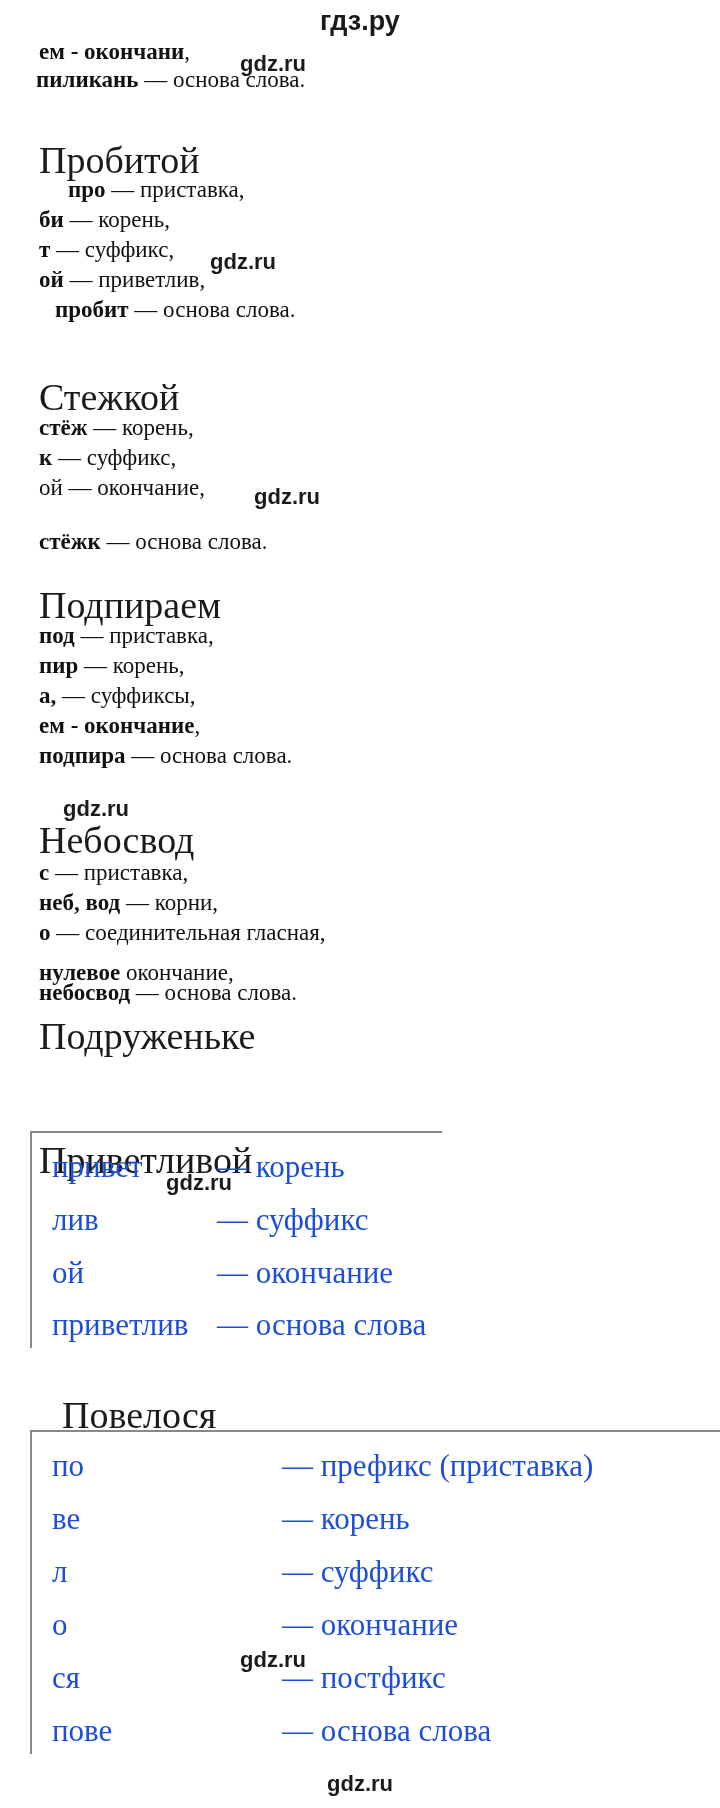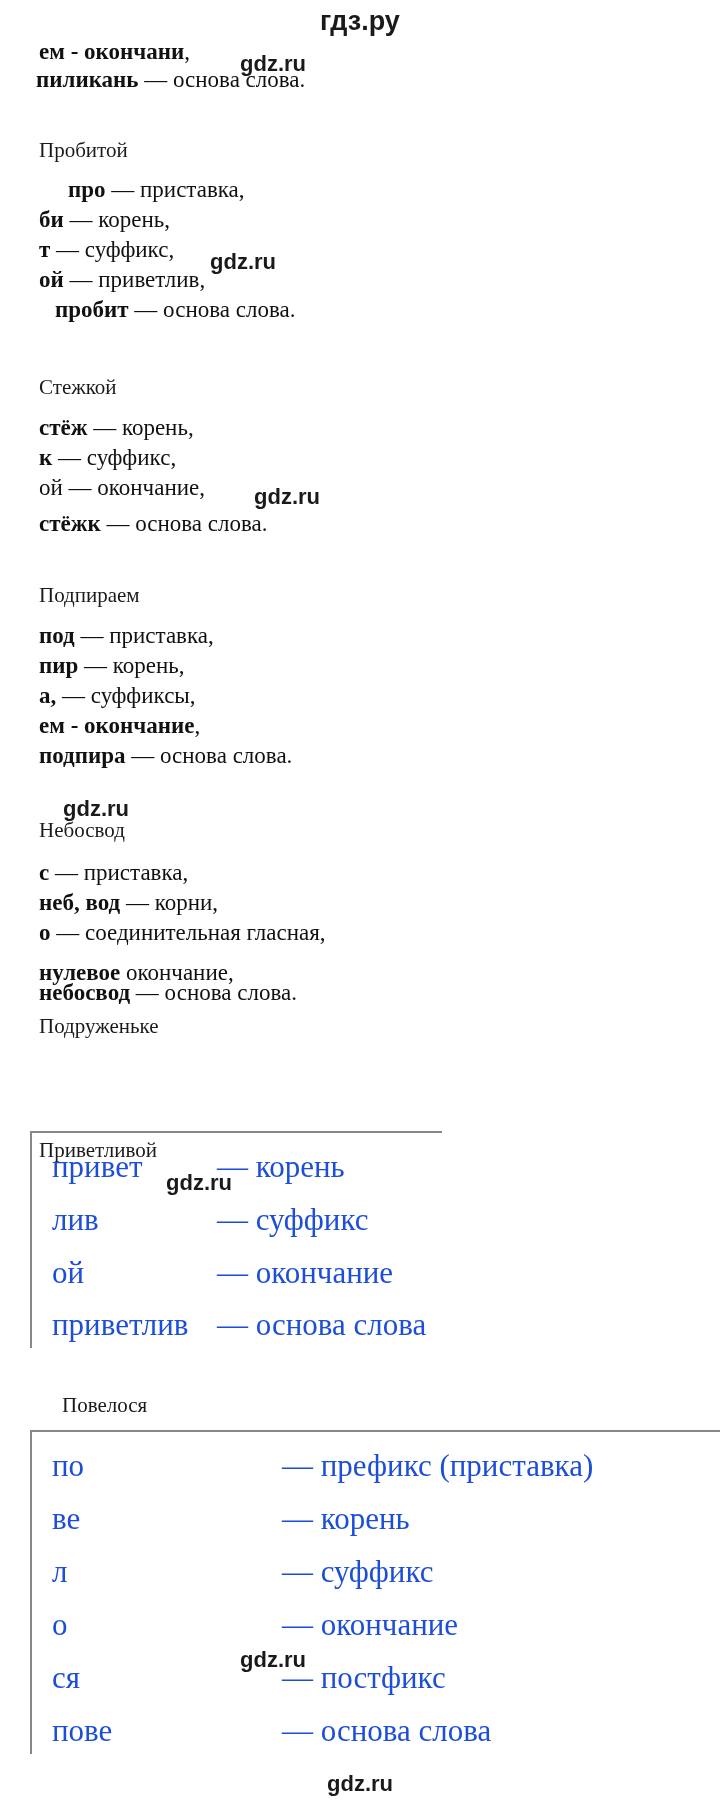--- a/index.html
+++ b/index.html
@@ -2,21 +2,21 @@
 <html><head>
 <meta charset="utf-8">
 <style>
   html, body { margin: 0; padding: 0; background: #ffffff; }
   body { width: 720px; height: 1808px; position: relative; overflow: hidden; font-family: "Liberation Serif", serif; color: #111; }
   .abs { position: absolute; white-space: nowrap; }
   .site-header { left: 0; width: 720px; top: 6px; text-align: center; font-family: "Liberation Sans", sans-serif; font-weight: bold; font-size: 27px; color: #1a1a1a; }
   .wm { font-family: "Liberation Sans", sans-serif; font-weight: bold; font-size: 22px; color: #1a1a1a; }
   .line { font-size: 23px; line-height: 28px; }
   .b { font-weight: bold; }
-  .title { font-size: 21px; color: #1a1a1a; }
+  .title { font-size: 38px; color: #1a1a1a; }
   .tbl { position: absolute; border-left: 2px solid #888; border-top: 2px solid #888; }
   .tbl-row { position: absolute; font-size: 31px; color: #1d4ed8; white-space: nowrap; margin-left: 12px; }
   .tbl-row .c2 { position: absolute; }
   .footer-wm { left: 0; width: 720px; text-align: center; top: 1771px; }
 </style>
 </head>
 <body>
 
 <div class="abs site-header">гдз.ру</div>
 
@@ -30,21 +30,21 @@
 <div class="abs line" style="left:39px;top:236px;"><span class="b">т</span><span> — суффикс,</span></div>
 <div class="abs wm" style="left:210px;top:249px;">gdz.ru</div>
 <div class="abs line" style="left:39px;top:266px;"><span class="b">ой</span><span> — приветлив,</span></div>
 <div class="abs line" style="left:55px;top:296px;"><span class="b">пробит</span><span> — основа слова.</span></div>
 
 <div class="abs title" style="left:39px;top:375px;">Стежкой</div>
 <div class="abs line" style="left:39px;top:414px;"><span class="b">стёж</span><span> — корень,</span></div>
 <div class="abs line" style="left:39px;top:444px;"><span class="b">к</span><span> — суффикс,</span></div>
 <div class="abs line" style="left:39px;top:474px;"><span class="b"></span><span>ой — окончание,</span></div>
 <div class="abs wm" style="left:254px;top:484px;">gdz.ru</div>
-<div class="abs line" style="left:39px;top:510px;"><span class="b">стёжк</span><span> — основа слова.</span></div>
+<div class="abs line" style="left:39px;top:528px;"><span class="b">стёжк</span><span> — основа слова.</span></div>
 
 <div class="abs title" style="left:39px;top:583px;">Подпираем</div>
 <div class="abs line" style="left:39px;top:622px;"><span class="b">под</span><span> — приставка,</span></div>
 <div class="abs line" style="left:39px;top:652px;"><span class="b">пир</span><span> — корень,</span></div>
 <div class="abs line" style="left:39px;top:682px;"><span class="b">а,</span><span>  — суффиксы,</span></div>
 <div class="abs line" style="left:39px;top:712px;"><span class="b">ем - окончание</span><span>,</span></div>
 <div class="abs line" style="left:39px;top:742px;"><span class="b">подпира</span><span> — основа слова.</span></div>
 
 <div class="abs wm" style="left:63px;top:796px;">gdz.ru</div>
 <div class="abs title" style="left:39px;top:818px;">Небосвод</div>

